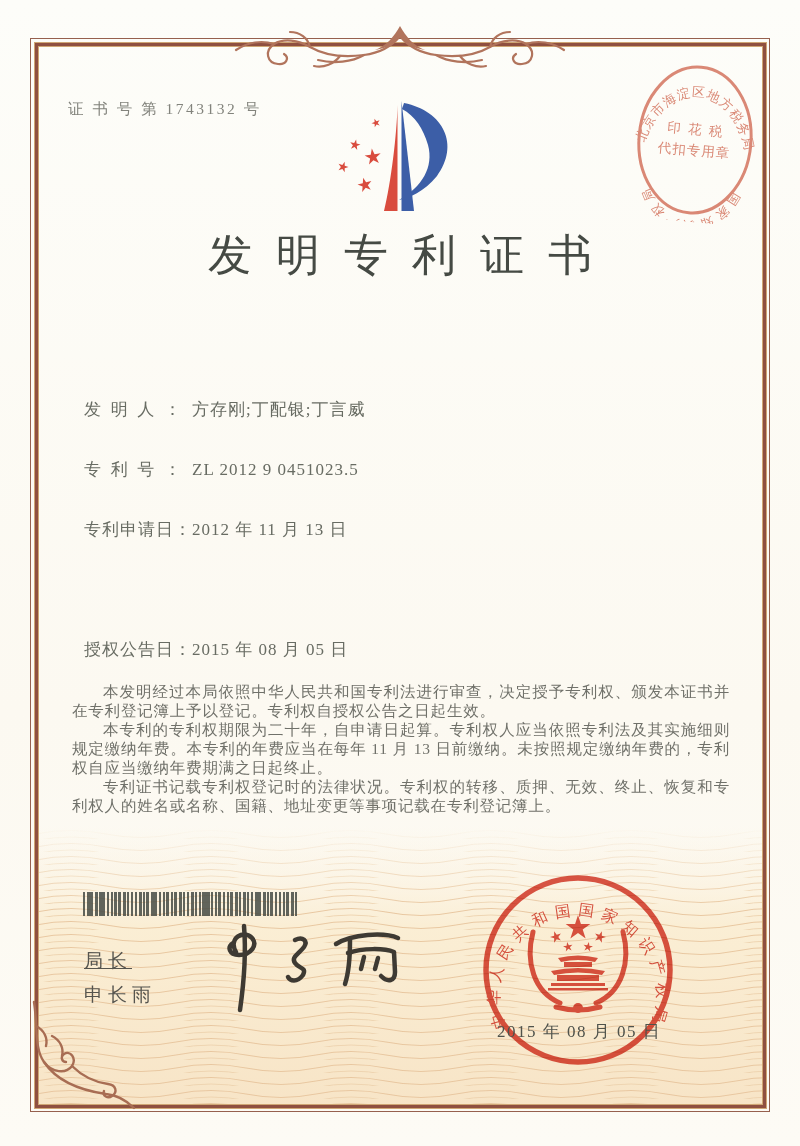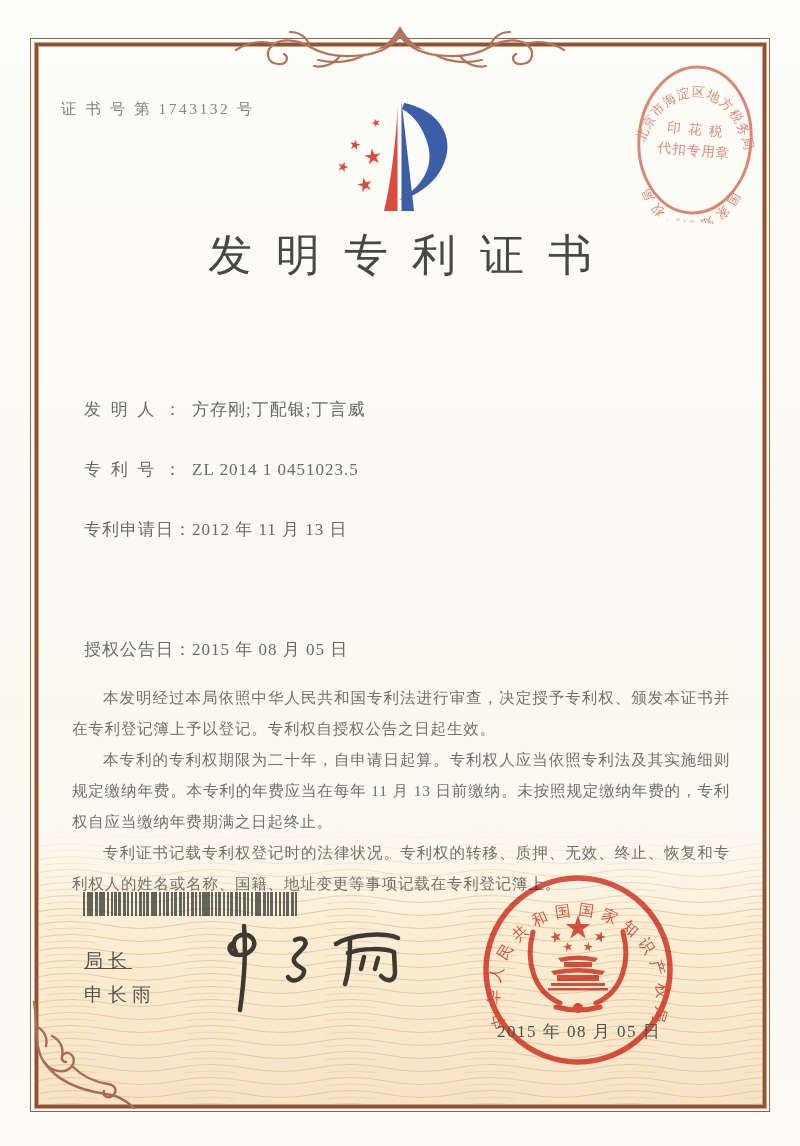--- a/index.html
+++ b/index.html
@@ -20,41 +20,41 @@
     border: 3px solid #8f5040;
     outline: 1px solid #cfa674;
     box-shadow: inset 0 0 0 1px #cfa674;
   }
   .orn-top { position: absolute; left: 230px; top: 6px; width: 340px; height: 70px; z-index: 6; }
   .orn-corner { position: absolute; left: 22px; top: 996px; width: 115px; height: 115px; z-index: 6; }
   
   .waves { position: absolute; left: 36px; top: 826px; width: 728px; height: 282px; z-index: 0; }
   
   .cert-no {
-    position: absolute; left: 61px; top: 99px; z-index: 2;
+    position: absolute; left: 68px; top: 99px; z-index: 2;
     font-size: 15.5px; letter-spacing: 2.5px; color: #82837c;
   }
   .logo { position: absolute; left: 318px; top: 92px; width: 164px; height: 126px; z-index: 2; }
   .tax-stamp {
     position: absolute; left: 624px; top: 58px; width: 142px; height: 164px;
     z-index: 1; transform: rotate(5deg); opacity: .92; mix-blend-mode: multiply;
   }
   .title {
     position: absolute; left: 0; top: 226px; width: 100%; z-index: 2;
     text-align: center; font-size: 44px; color: #454a44;
     letter-spacing: 24px; text-indent: 24px; font-weight: 500;
   }
   .field { position: absolute; left: 84px; z-index: 2; font-size: 17px; color: #686c63; letter-spacing: 1px; white-space: nowrap; }
   .f0 { top: 338px; } .f1 { top: 398px; } .f2 { top: 458px; }
   .f3 { top: 518px; } .f4 { top: 578px; } .f5 { top: 638px; }
   .field-label { display: inline-block; width: 98px; text-align: justify; text-align-last: justify; }
   .field-value { margin-left: 10px; }
   .body-text { position: absolute; left: 72px; top: 682px; width: 658px; z-index: 2; }
   .body-text p {
-    font-size: 15.5px; line-height: 31px; color: #70716a; letter-spacing: .8px;
+    font-size: 15.5px; line-height: 19px; color: #70716a; letter-spacing: .8px;
     text-indent: 2em; text-align: justify;
   }
   .barcode {
     position: absolute; left: 83px; top: 892px; width: 214px; height: 24px; z-index: 2; opacity: .85;
     background-image:
       repeating-linear-gradient(90deg, #474c45 0 2px, transparent 2px 4px),
       repeating-linear-gradient(90deg, #474c45 0 1px, transparent 1px 7px),
       repeating-linear-gradient(90deg, transparent 0 5px, #474c45 5px 7px, transparent 7px 13px);
   }
   .director-label, .director-name {
@@ -141,21 +141,21 @@
     <text x="71" y="76" font-size="13.5" fill="#d9806e" text-anchor="middle" letter-spacing="2">印 花 税</text>
     <text x="71" y="97" font-size="13.5" fill="#d9806e" text-anchor="middle" letter-spacing="1">代扣专用章</text>
   </svg>
 
   <div class="title">发明专利证书</div>
 
   <div class="field f1">
     <span class="field-label">发明人：</span><span class="field-value">方存刚;丁配银;丁言威</span>
   </div>
   <div class="field f2">
-    <span class="field-label">专利号：</span><span class="field-value">ZL 2014 1 0451023.5</span>
+    <span class="field-label">专利号：</span><span class="field-value">ZL 2012 9 0451023.5</span>
   </div>
   <div class="field f3">
     <span class="field-label">专利申请日：</span><span class="field-value">2012 年 11 月 13 日</span>
   </div>
   <div class="field f5">
     <span class="field-label">授权公告日：</span><span class="field-value">2015 年 08 月 05 日</span>
   </div>
 
   <div class="body-text">
     <p>本发明经过本局依照中华人民共和国专利法进行审查，决定授予专利权、颁发本证书并在专利登记簿上予以登记。专利权自授权公告之日起生效。</p>

